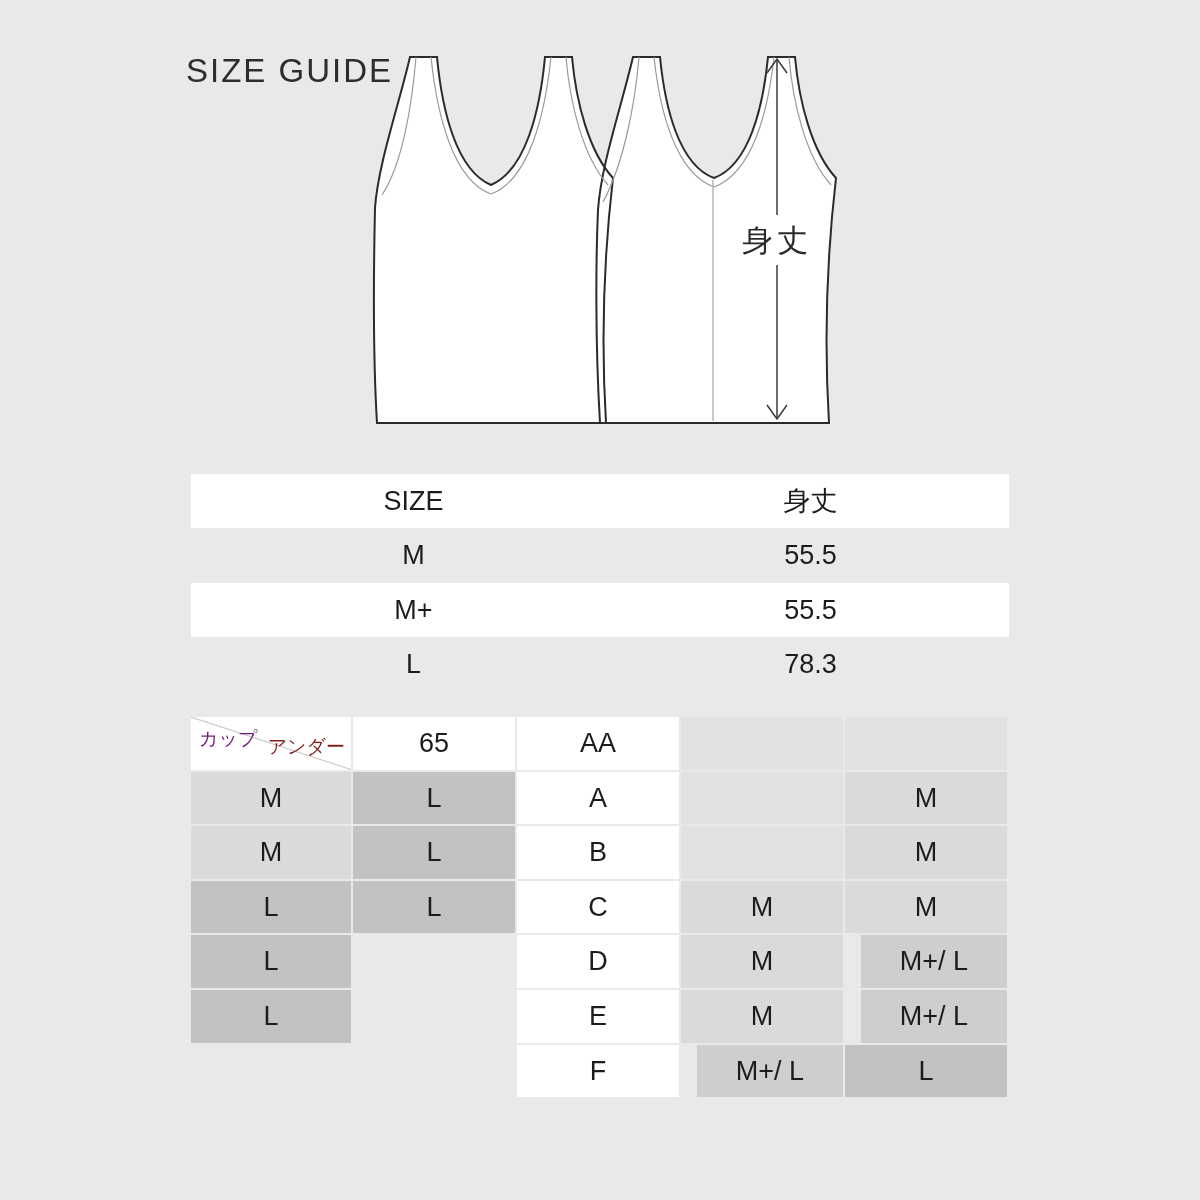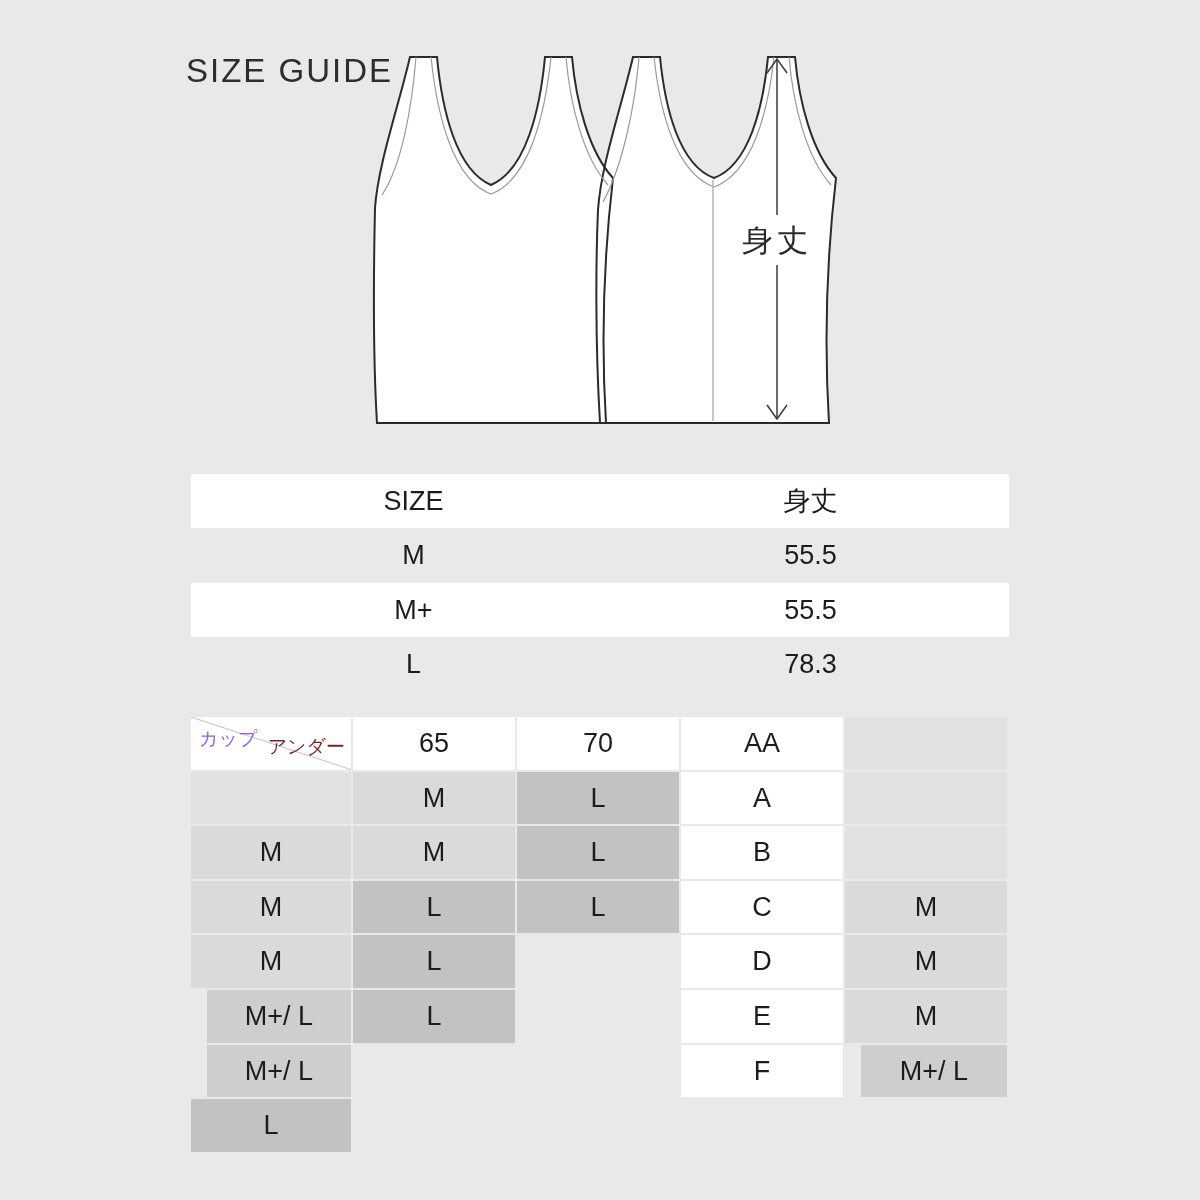--- a/index.html
+++ b/index.html
@@ -32,21 +32,21 @@
     gap:2px;
   }
   .table2 > div{
     text-align:center;line-height:52.6px;font-size:27px;color:#1c1c1c;
   }
   .hcell{background:var(--row-white,#fff);}
   .rlabel{background:var(--row-white,#fff);}
   .corner{background:var(--row-white,#fff);position:relative;line-height:normal;}
   .corner .diag{position:absolute;left:0;top:0;width:100%;height:100%;}
   .corner .tr{position:absolute;top:4px;right:6px;font-size:19px;color:#7f1d1d;}
-  .corner .bl{position:absolute;bottom:4px;left:8px;font-size:19px;color:#8b5cf6;}
+  .corner .bl{position:absolute;bottom:4px;left:8px;font-size:19px;color:#701a75;}
   .vcell[data-kind="empty"]{background:var(--cell-empty,#e2e2e2);}
   .vcell[data-kind="m"]{background:var(--cell-m,#dadada);}
   .vcell[data-kind="ml"]{background:var(--cell-ml,#cecece);margin-left:16px;}
   .vcell[data-kind="l"]{background:var(--cell-l,#c2c2c2);}
   .vcell[data-kind="none"]{background:transparent;}
 </style>
 </head>
 <body style="background: rgb(233, 233, 233);">
 
 <div class="title">SIZE GUIDE</div>
@@ -104,21 +104,20 @@
 <div class="table2">
 
   <div class="corner">
     <svg class="diag" viewBox="0 0 160 53" preserveAspectRatio="none">
       <line x1="0" y1="0" x2="160" y2="53" stroke="#cccccc" stroke-width="1.2"></line>
     </svg>
     <span class="tr">アンダー</span>
     <span class="bl">カップ</span>
   </div>
   <div class="hcell">65</div>
-  <div class="hcell">70</div>
 
   <div class="rlabel">AA</div>
   <div class="vcell" data-kind="empty"></div>
   <div class="vcell" data-kind="empty"></div>
   <div class="vcell" data-kind="m">M</div>
   <div class="vcell" data-kind="l">L</div>
 
   <div class="rlabel">A</div>
   <div class="vcell" data-kind="empty"></div>
   <div class="vcell" data-kind="m">M</div>

